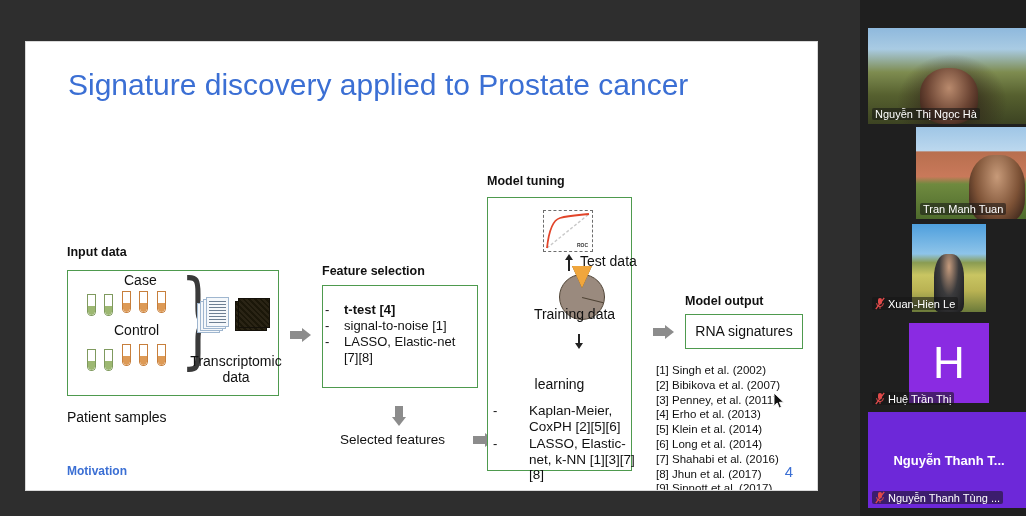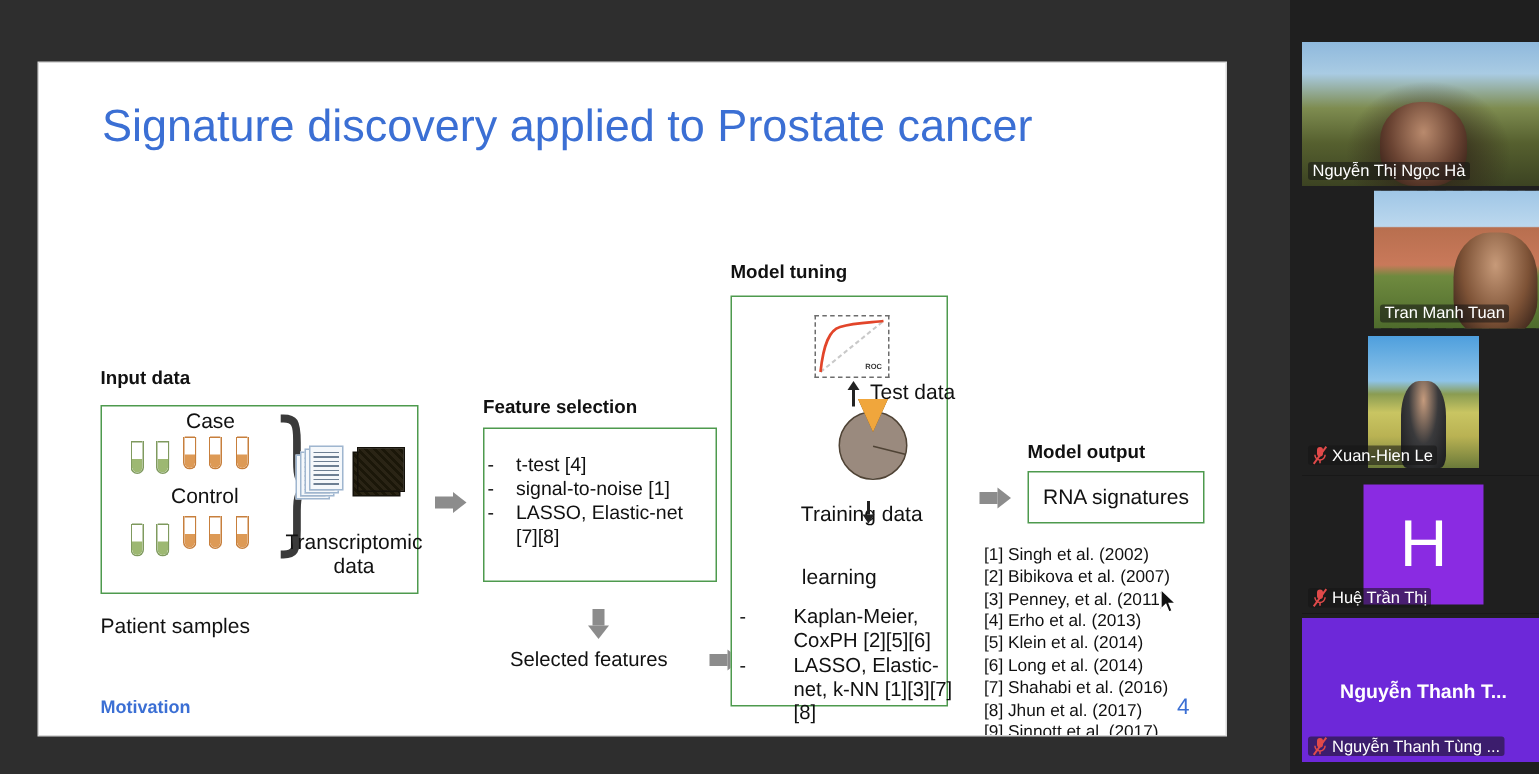--- a/index.html
+++ b/index.html
@@ -459,21 +459,21 @@
 
       <div style="position:absolute; left:264px; top:286px;">
         <div class="arr-shaft" style="left:0; top:3px; width:12px; height:8px;"></div>
         <div class="arr-head-r" style="left:12px; top:0;"></div>
       </div>
 
       <div class="box-label" style="left:296px; top:222px;">Feature selection</div>
       <div class="green-box" style="left:296px; top:243px; width:156px; height:103px;"></div>
 
       <div class="dash-bullet" style="left:299px; top:260px;">-</div>
-      <div class="diagram-text" style="left:318px; top:260px;">t-test [4]</div>
+      <div class="diagram-text" style="left:318px; top:260px;font-weight:bold;">t-test [4]</div>
 
       <div class="dash-bullet" style="left:299px; top:276px;">-</div>
       <div class="diagram-text" style="left:318px; top:276px;">signal-to-noise  [1]</div>
 
       <div class="dash-bullet" style="left:299px; top:292px;">-</div>
       <div class="diagram-text" style="left:318px; top:292px; width:126px;">LASSO, Elastic-net [7][8]</div>
 
       <div style="position:absolute; left:366px; top:364px;">
         <div class="arr-shaft" style="left:3px; top:0; width:8px; height:11px;"></div>
         <div class="arr-head-d" style="left:0; top:11px;"></div>
@@ -501,21 +501,21 @@
         <div style="position:absolute; left:3px; top:6px; width:2px; height:11px; background:#222;"></div>
         <div class="arr-head-u-sm" style="left:0; top:0;"></div>
       </div>
 
       <div class="diagram-text" style="left:554px; top:212px; font-size:14px;">Test data</div>
 
       <div id="pie" style="left:533px; top:232px; width:46px; height:46px;"></div>
       <div id="pie-wedge" style="left:546px; top:224px;"></div>
       <div id="pie-slit" style="left:556px; top:255px; width:22px; transform:rotate(14deg); transform-origin:left center;"></div>
 
-      <div class="diagram-text" style="left:461px; top:265px; width:175px; text-align:center; font-size:14px;margin-top:28px;">Training data</div>
+      <div class="diagram-text" style="left:461px; top:265px; width:175px; text-align:center; font-size:14px;">Training data</div>
 
       <div style="position:absolute; left:549px; top:292px;">
         <div style="position:absolute; left:3px; top:0; width:2px; height:9px; background:#222;"></div>
         <div style="position:absolute; left:0; top:9px; width:0; height:0; border-left:4px solid transparent; border-right:4px solid transparent; border-top:6px solid #222;"></div>
       </div>
 
       <div class="diagram-text" style="left:461px; top:335px; width:145px; text-align:center; font-size:14px;">learning</div>
 
       <div class="dash-bullet" style="left:467px; top:361px;">-</div>
       <div class="diagram-text" style="left:503px; top:361px; width:105px; font-size:13.5px;">Kaplan-Meier, CoxPH [2][5][6]</div>

